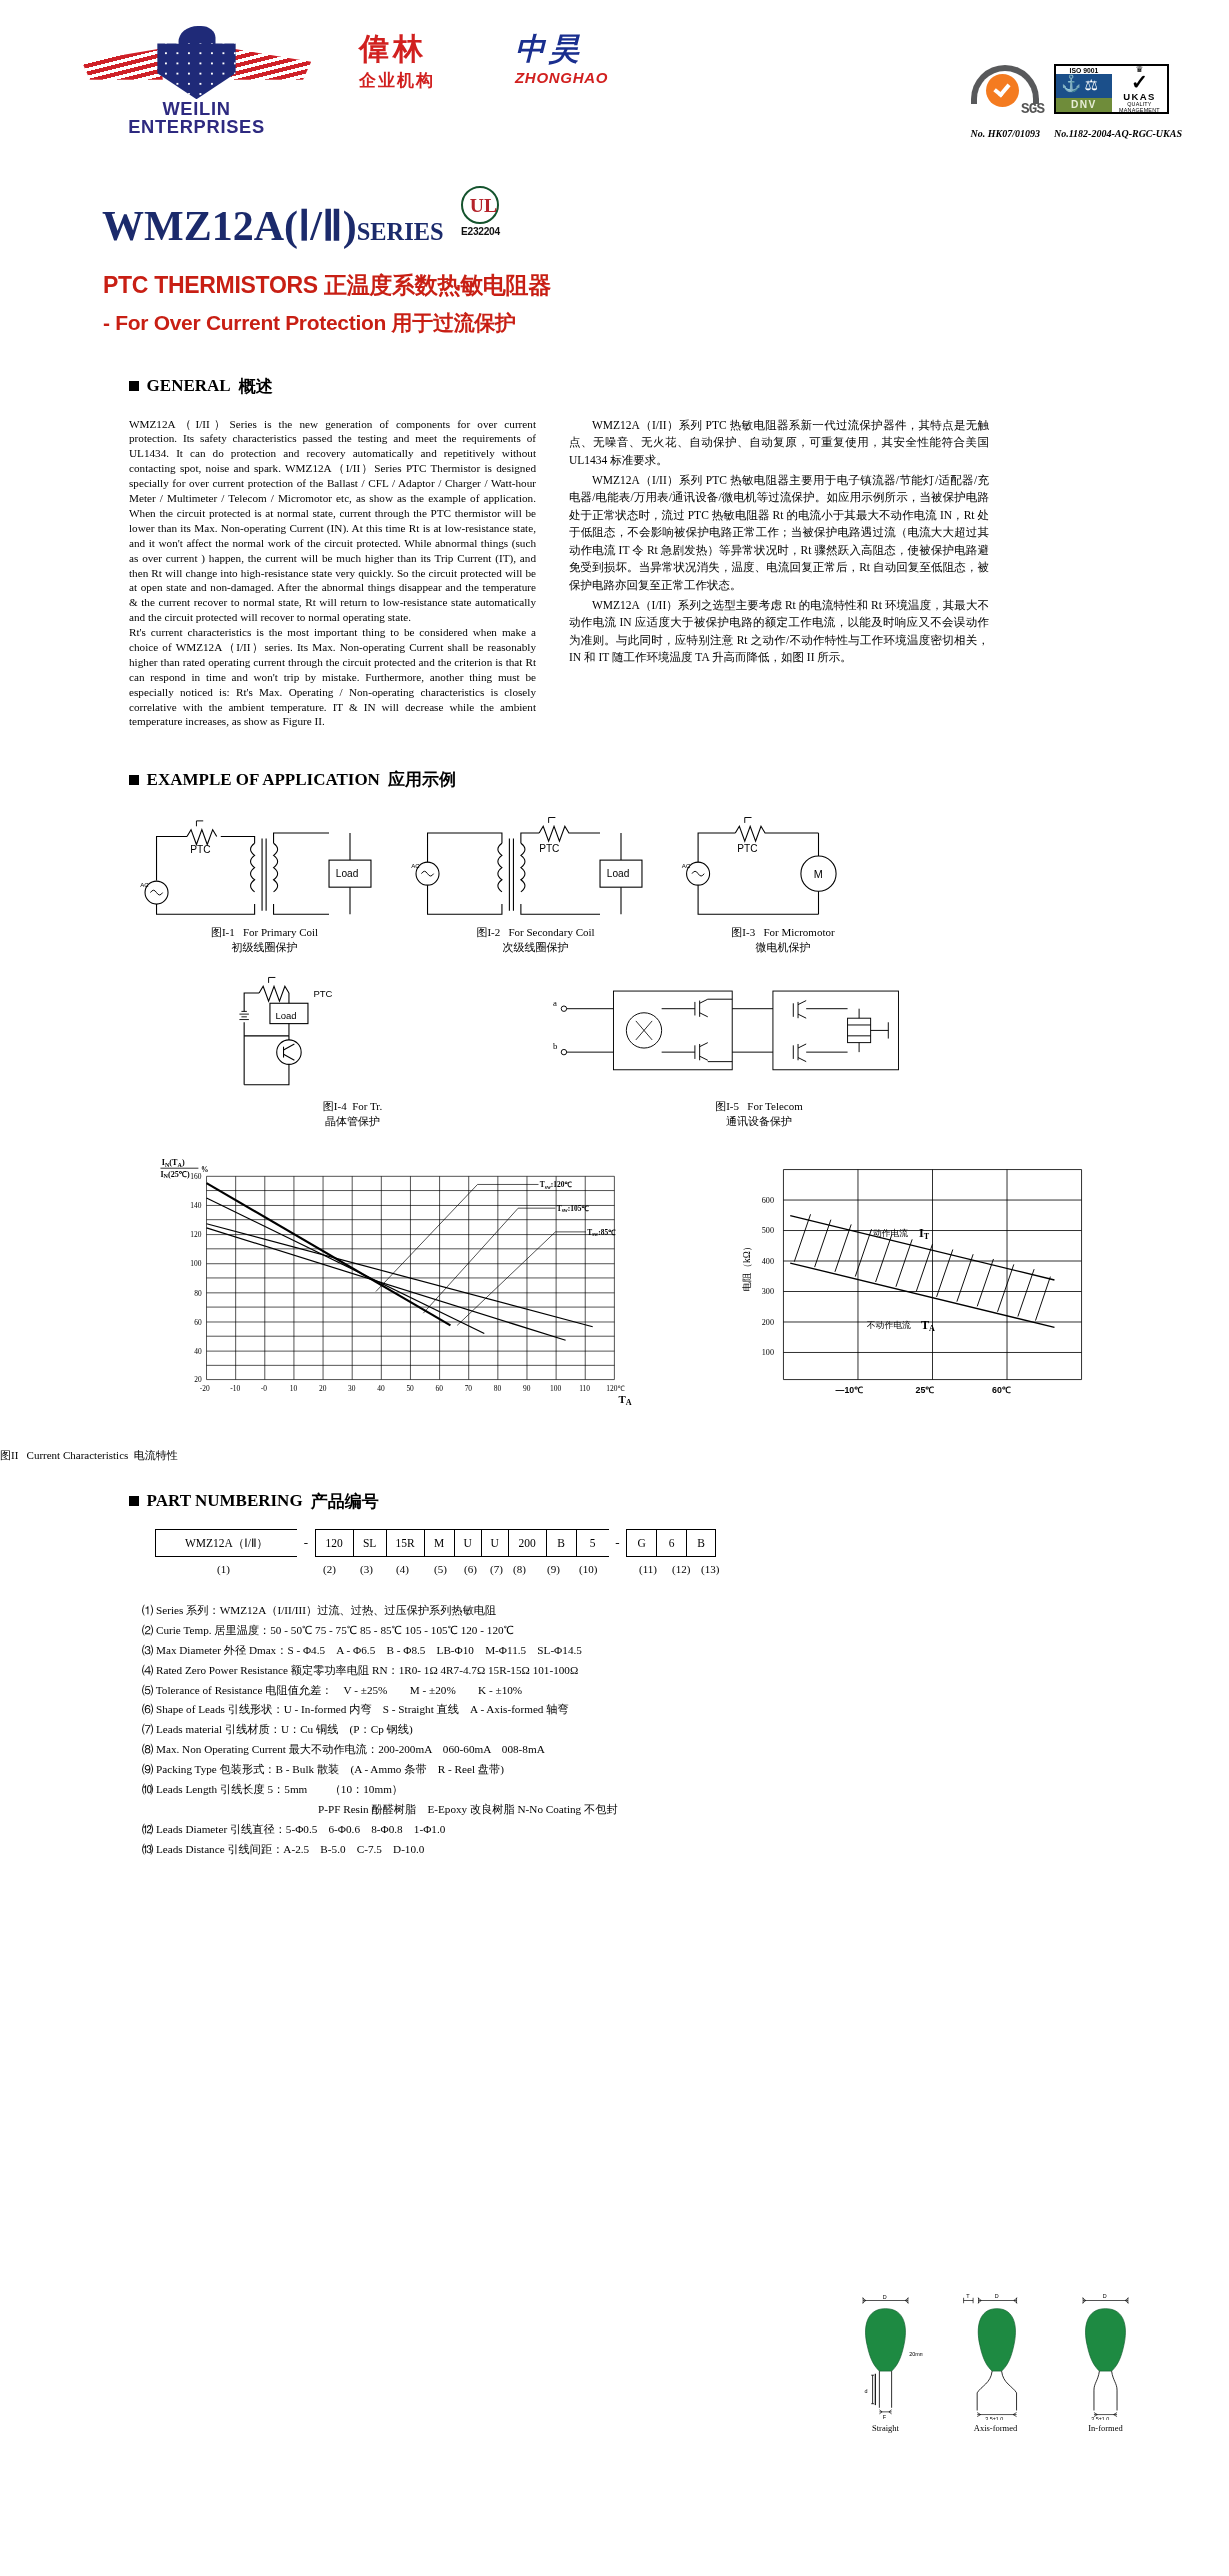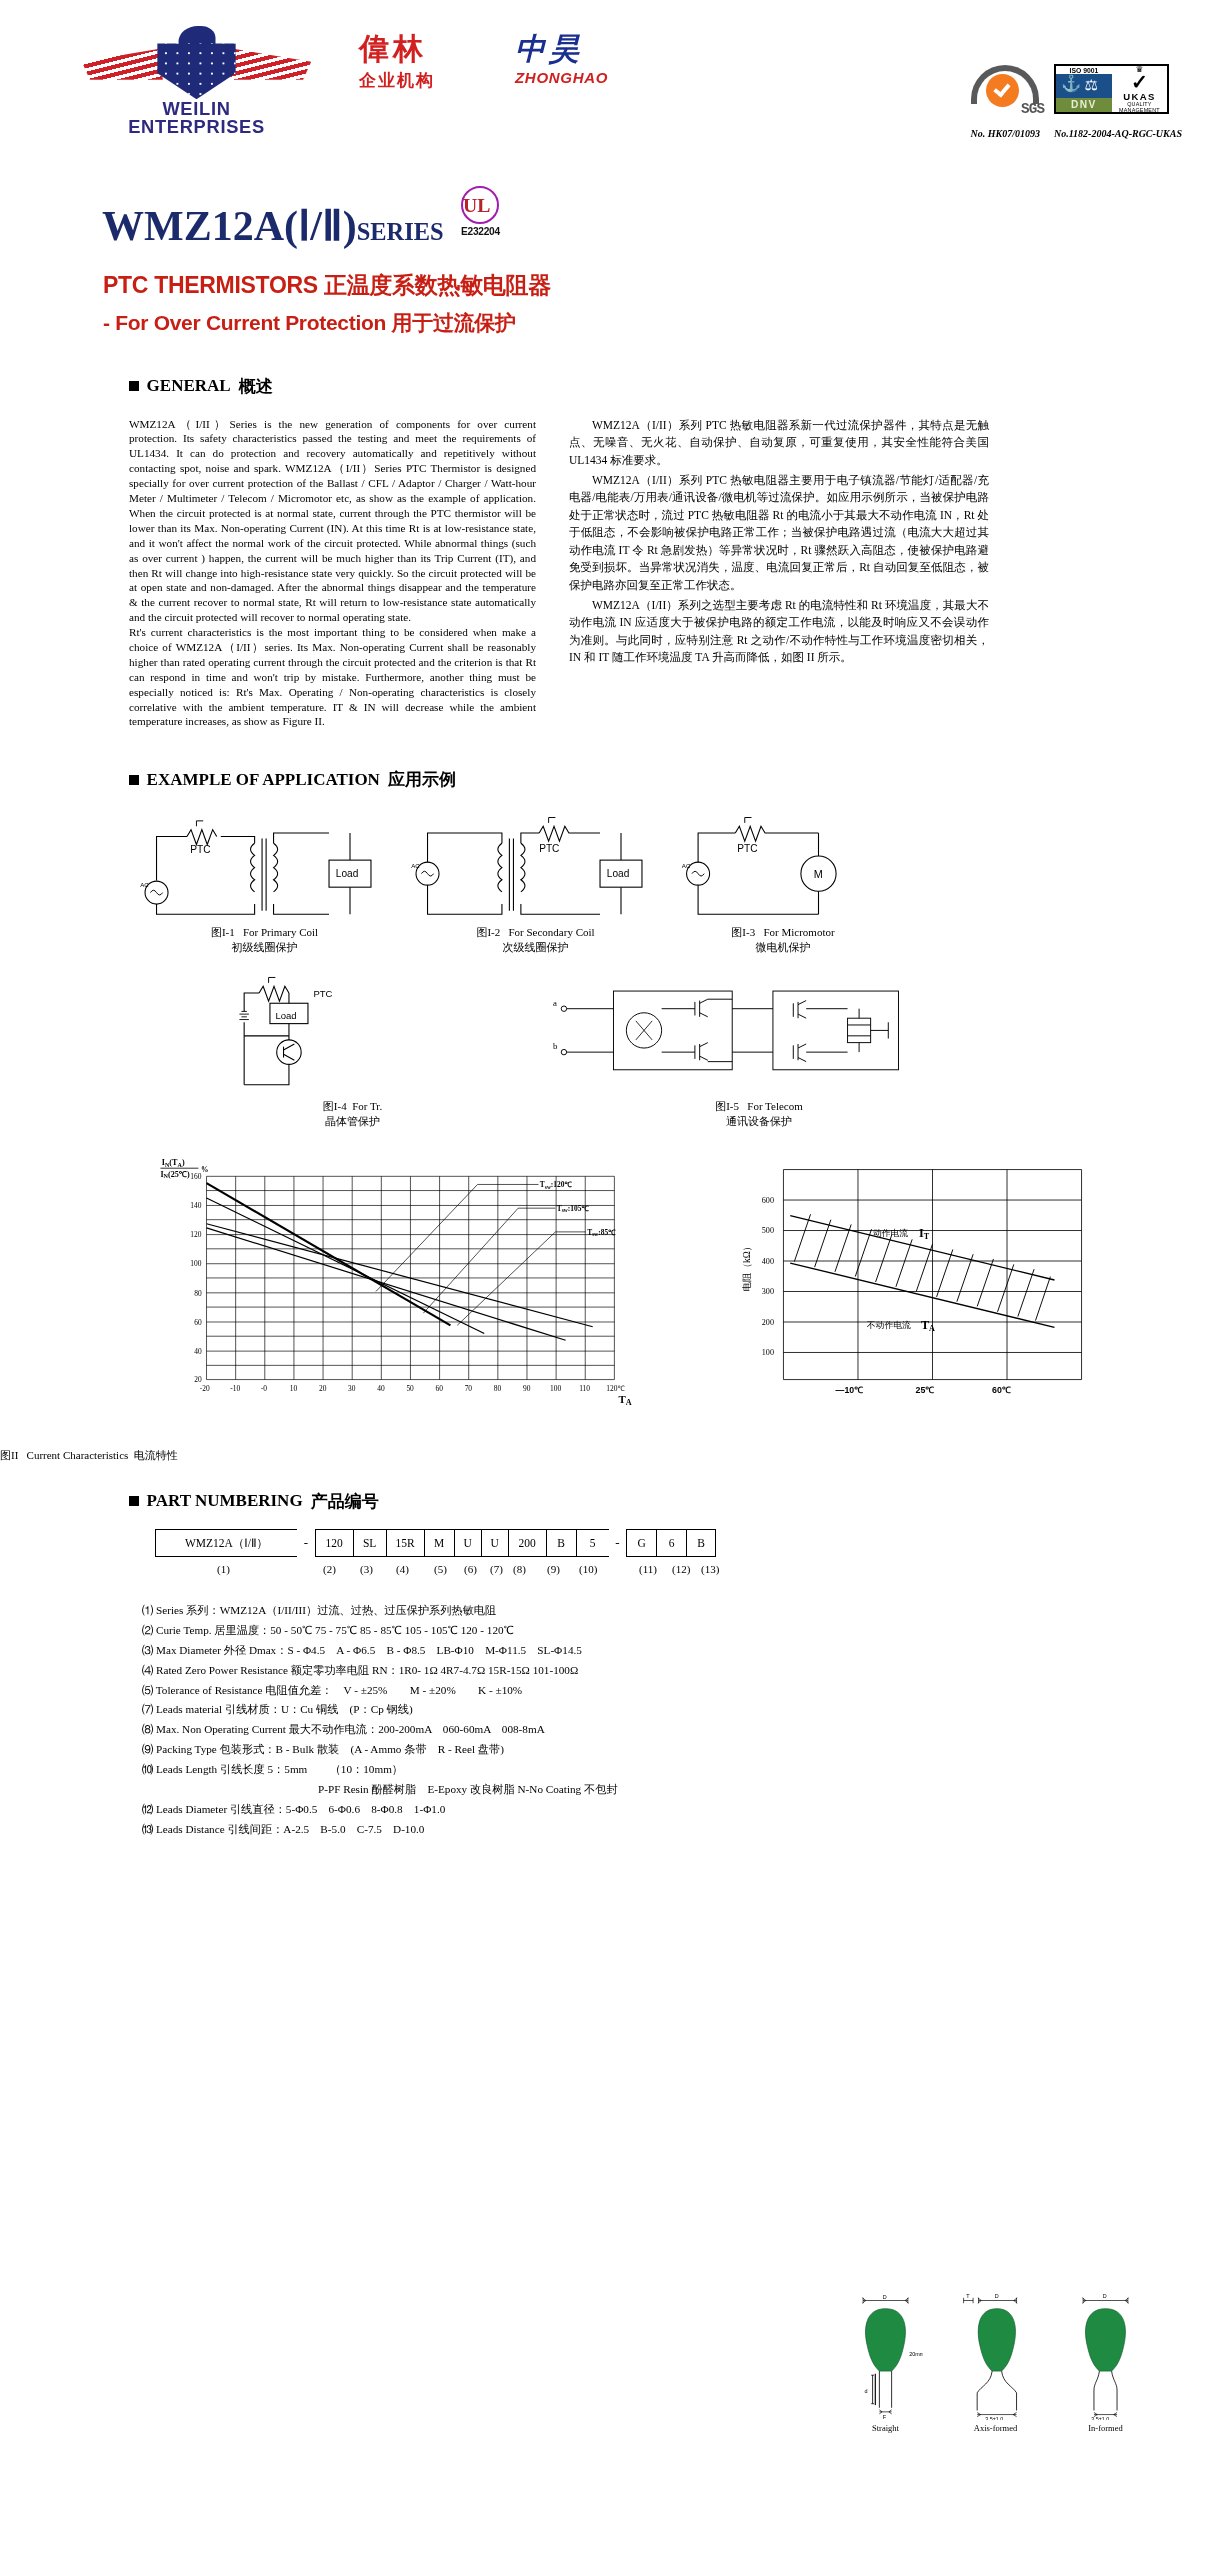--- a/index.html
+++ b/index.html
@@ -69,23 +69,23 @@
   .ukas-tick { font-size:20.3px; font-weight:bold; line-height:17.6px; }
   .ukas-t { font-family:"Liberation Sans", sans-serif; font-weight:bold; font-size:9.5px; letter-spacing:1.4px; }
   .ukas-s { font-family:"Liberation Sans", sans-serif; font-size:5.4px; line-height:5.4px; letter-spacing:0.2px;}
 
   
   .title-row { position:relative; margin:28.5px 0 0 102px; display:flex; align-items:flex-start; }
   .wmz-title { font-family:"Liberation Serif", serif; font-weight:bold; font-size:42px;
       color:#1b2a6b; letter-spacing:0px; line-height:1; }
   .wmz-title .ser { font-size:24.4px; letter-spacing:0px; }
   .ul-wrap { margin-left:17.6px; margin-top:-19px; text-align:center; }
-  .ul-mark { width:38px; height:38px; border:2px solid #a21caf; border-radius:50%;
+  .ul-mark { width:38px; height:38px; border:2px solid #14532d; border-radius:50%;
       color:#b5232b; font-family:"Liberation Serif", serif; font-weight:bold; font-size:19.7px;
-      line-height:35px; text-align:left; position:relative; }
+      line-height:35px; text-align:right; position:relative; }
   .ul-code { font-family:"Liberation Sans", sans-serif; font-size:10.2px; font-weight:bold;
       color:#111; margin-top:2.7px; letter-spacing:-0.3px; }
 
   .ptc-heads { margin:23px 0 0 103px; }
   .ptc-h1 { color:#c81f14; font-family:"Liberation Sans", sans-serif; font-weight:bold;
       font-size:23px; letter-spacing:-0.3px; }
   .ptc-h2 { color:#c81f14; font-family:"Liberation Sans", sans-serif; font-weight:bold;
       font-size:21px; margin-top:8.1px; letter-spacing:-0.3px; }
 
   
@@ -611,20 +611,21 @@
       <span style="left:546px;">(13)</span>
     </div>
   </div>
 
   <div class="legend">
     <div>⑴ Series 系列：WMZ12A（I/II/III）过流、过热、过压保护系列热敏电阻</div>
     <div>⑵ Curie Temp. 居里温度：50 - 50℃ 75 - 75℃ 85 - 85℃ 105 - 105℃ 120 - 120℃</div>
     <div>⑶ Max Diameter 外径 Dmax：S - Φ4.5　A - Φ6.5　B - Φ8.5　LB-Φ10　M-Φ11.5　SL-Φ14.5</div>
     <div>⑷ Rated Zero Power Resistance 额定零功率电阻 RN：1R0- 1Ω 4R7-4.7Ω 15R-15Ω 101-100Ω</div>
     <div>⑸ Tolerance of Resistance  电阻值允差：　V - ±25%　　M - ±20%　　K - ±10%</div>
+    <div>⑹ Shape of Leads 引线形状：U - In-formed 内弯　S - Straight 直线　A - Axis-formed 轴弯</div>
     <div>⑺ Leads material 引线材质：U：Cu 铜线　(P：Cp 钢线)</div>
     <div>⑻ Max. Non Operating Current 最大不动作电流：200-200mA　060-60mA　008-8mA</div>
     <div>⑼ Packing Type 包装形式：B - Bulk 散装　(A - Ammo 条带　R - Reel 盘带)</div>
     <div>⑽ Leads Length 引线长度 5：5mm　　（10：10mm）</div>
     <div class="indent">P-PF Resin 酚醛树脂　E-Epoxy 改良树脂 N-No Coating 不包封</div>
     <div>⑿ Leads Diameter  引线直径：5-Φ0.5　6-Φ0.6　8-Φ0.8　1-Φ1.0</div>
     <div>⒀ Leads Distance  引线间距：A-2.5　B-5.0　C-7.5　D-10.0</div>
   </div>
 
   <div class="drawings">

